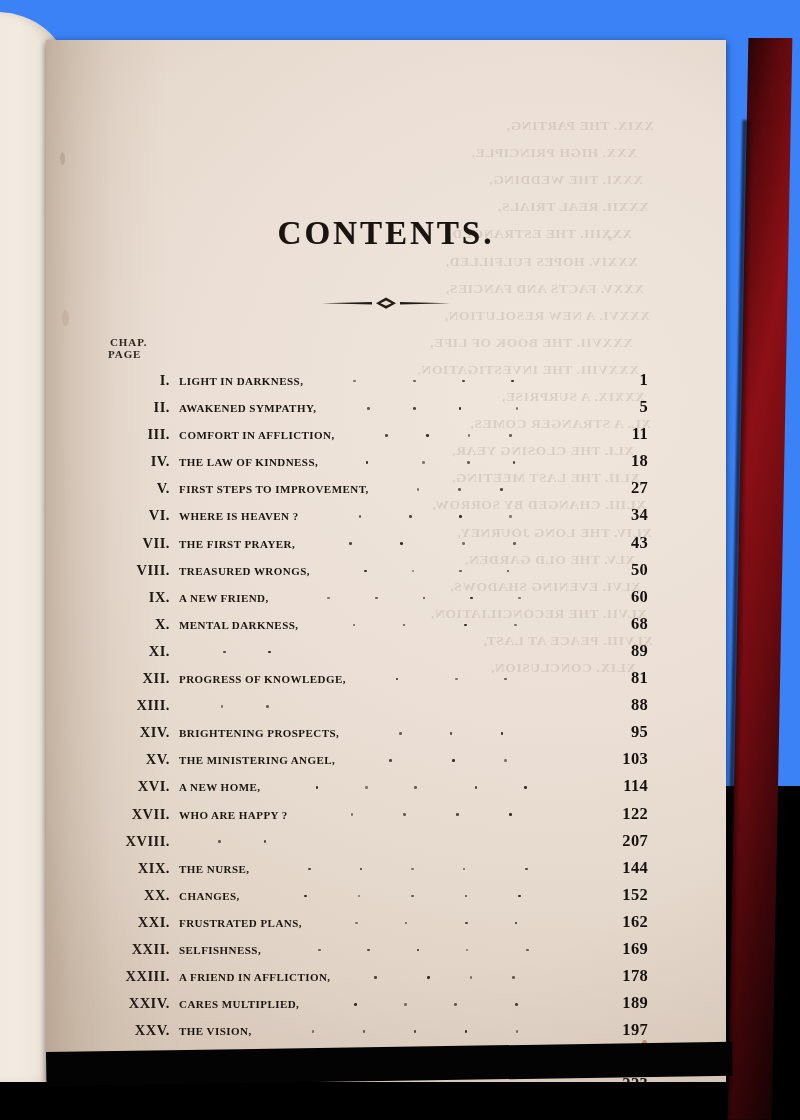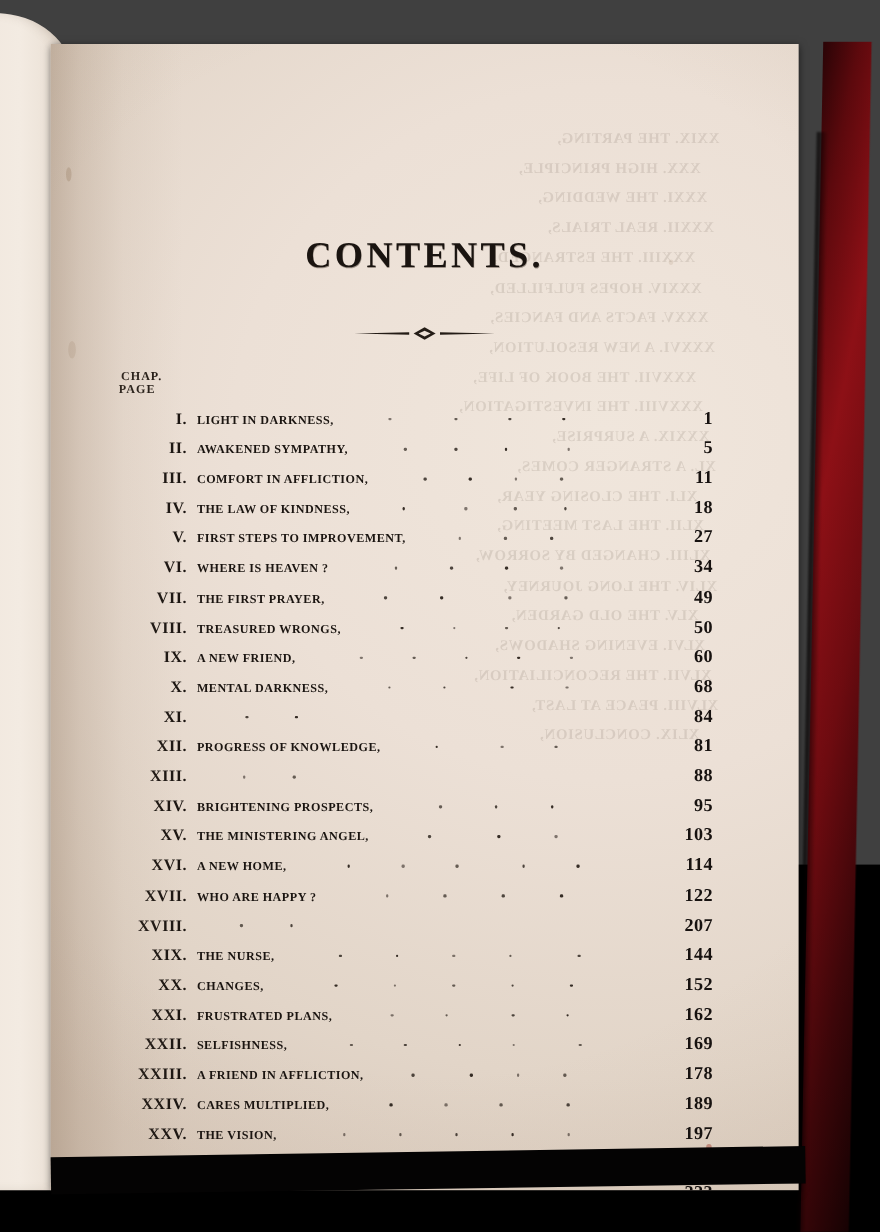--- a/index.html
+++ b/index.html
@@ -12,21 +12,21 @@
     height: 1120px;
     overflow: hidden;
     font-family: "Liberation Serif", serif;
   }
 
   
   #scene {
     position: relative;
     width: 800px;
     height: 786px;
-    background: #404040;
+    background: #3b82f6;
   }
 
   
   .binding {
     position: absolute;
     top: 38px;
     right: 18px;
     width: 44px;
     height: 1082px;
     background: linear-gradient(100deg,
@@ -356,21 +356,21 @@
           </div>
           <div class="row">
             <span class="num">VII.</span>
             <span class="title">The First Prayer,</span>
             <span class="leaders">
               <span style="left: 50px; opacity: 0.79;"></span>
               <span style="left: 101px; opacity: 0.91;"></span>
               <span style="left: 163px; opacity: 0.55;"></span>
               <span style="left: 214px; opacity: 0.67;"></span>
             </span>
-            <span class="pg">49</span>
+            <span class="pg">43</span>
           </div>
           <div class="row">
             <span class="num">VIII.</span>
             <span class="title">Treasured Wrongs,</span>
             <span class="leaders">
               <span style="left: 50.4px; opacity: 0.91;"></span>
               <span style="left: 97.8px; opacity: 0.55;"></span>
               <span style="left: 145.2px; opacity: 0.67;"></span>
               <span style="left: 192.6px; opacity: 0.79;"></span>
             </span>
@@ -398,21 +398,21 @@
               <span style="left: 211.8px; opacity: 0.55;"></span>
             </span>
             <span class="pg">68</span>
           </div>
           <div class="row">
             <span class="num">XI.</span>
             <span class="leaders">
               <span style="left: 49px; opacity: 0.79;"></span>
               <span style="left: 94px; opacity: 0.91;"></span>
             </span>
-            <span class="pg">84</span>
+            <span class="pg">89</span>
           </div>
           <div class="row">
             <span class="num">XII.</span>
             <span class="title">Progress of Knowledge,</span>
             <span class="leaders">
               <span style="left: 45.75px; opacity: 0.91;"></span>
               <span style="left: 105.5px; opacity: 0.55;"></span>
               <span style="left: 154.25px; opacity: 0.67;"></span>
             </span>
             <span class="pg">81</span>

